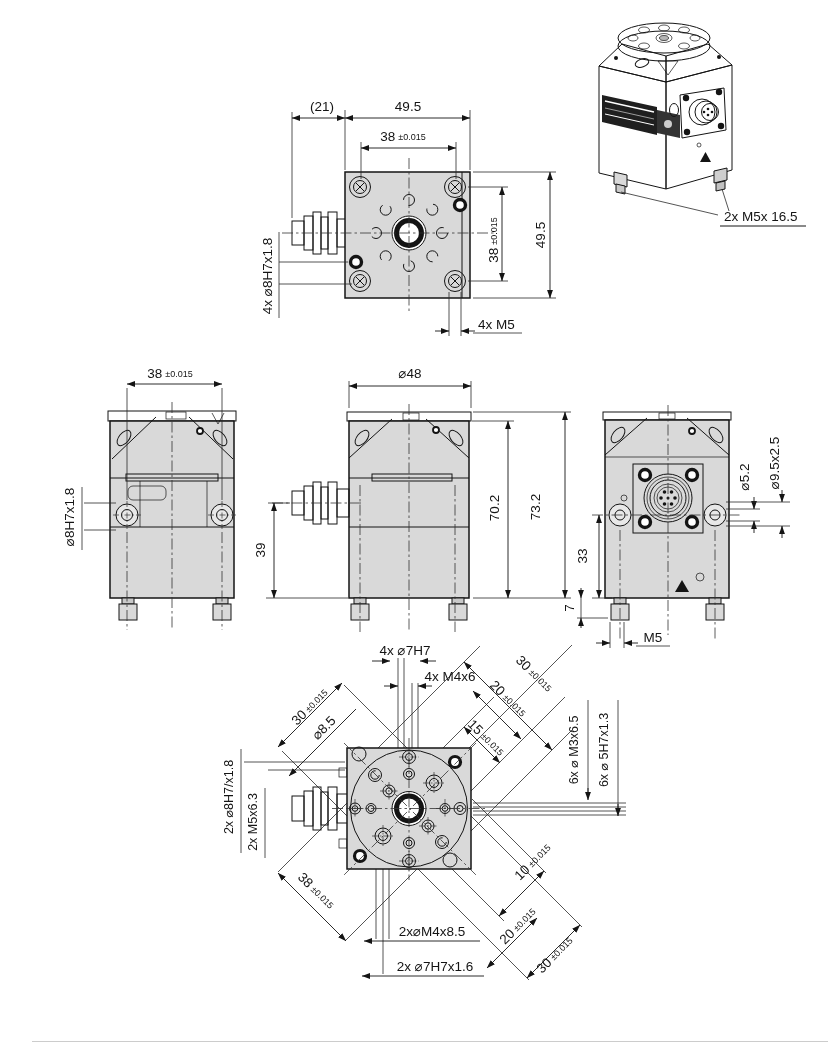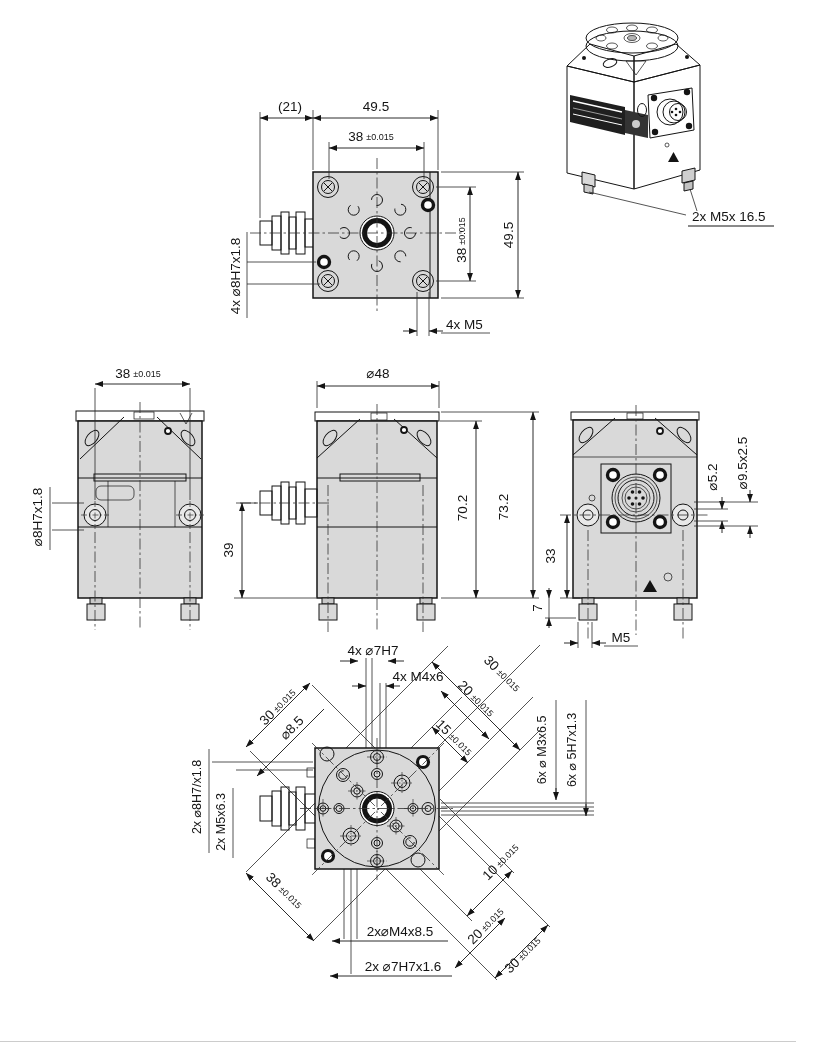--- a/index.html
+++ b/index.html
@@ -1,16 +1,16 @@
 <!DOCTYPE html>
 <html><head>
 <meta charset="utf-8">
 <style>
   html,body{margin:0;padding:0;background:#ffffff;}
-  .page{position:relative;width:796px;height:1043px;background:#fff;overflow:hidden;}
+  .page{position:relative;width:796px;height:1043px;background:#fff;overflow:hidden;padding-left:32px;}
   svg{display:block;}
   svg text{font-family:"Liberation Sans","DejaVu Sans",sans-serif;fill:#141414;}
   .dim{font-size:13.5px;}
   .dimsm{font-size:12.5px;}
   .tol{font-size:9px;}
   .olf{stroke:#141414;stroke-width:1.5;}
   .tl{stroke:#141414;stroke-width:1;fill:none;}
   .tn{stroke:#141414;stroke-width:0.7;fill:none;}
   .xl{stroke:#2a2a2a;stroke-width:0.8;fill:none;}
   .dl{stroke:#141414;stroke-width:0.9;fill:none;}

